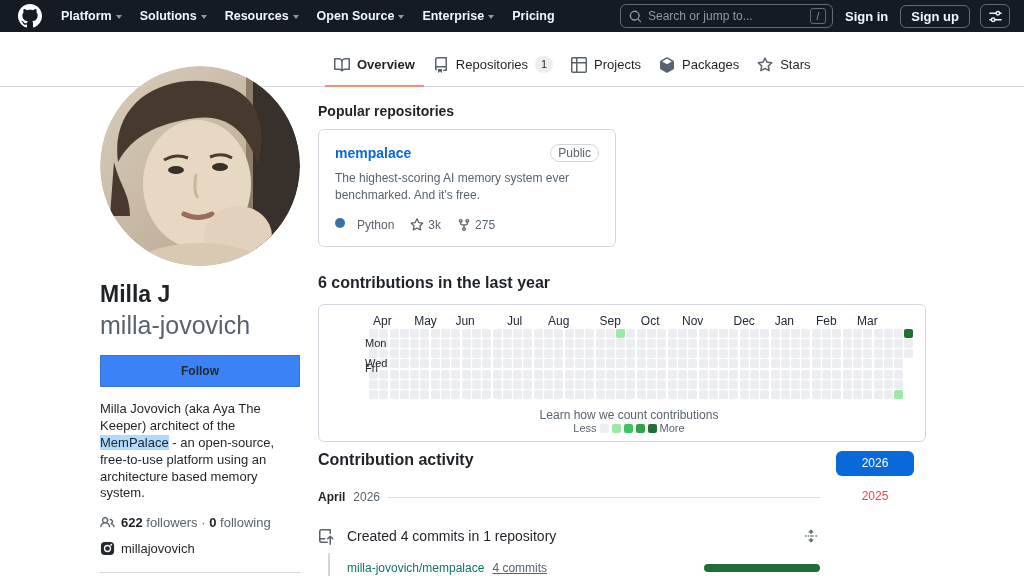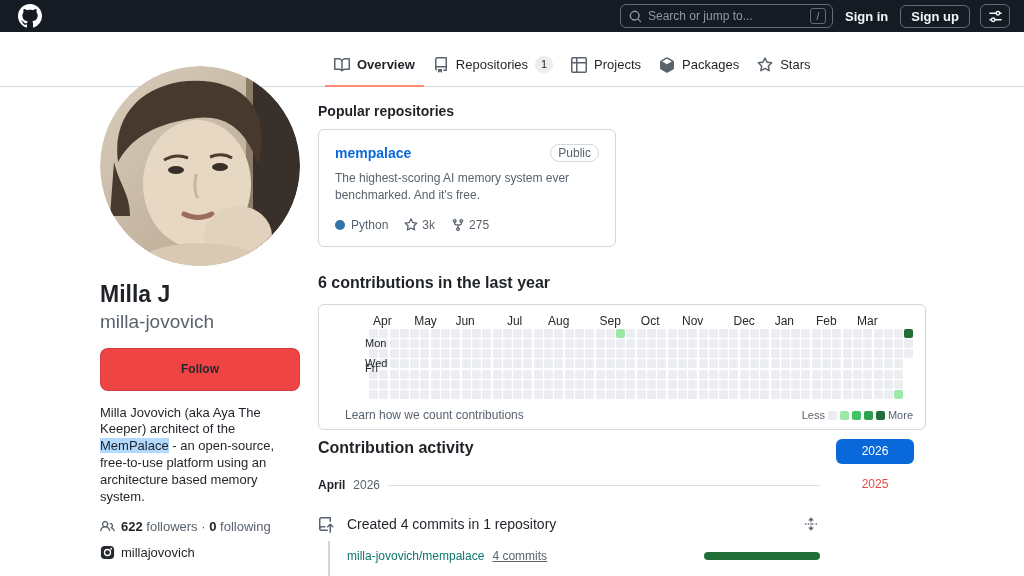--- a/index.html
+++ b/index.html
@@ -41,61 +41,61 @@
 
   
   .content { display:flex; padding-left:100px; }
   .sidebar { width:200px; flex:none; }
   .main { width:608px; margin-left:18px; padding-top:16px; }
 
   
   .avatar { width:200px; height:200px; border-radius:50%; margin-top:-21px; position:relative;
     z-index:2; display:block; }
   .p-name { font-size:23px; font-weight:700; line-height:1.25; margin-top:14px; }
-  .p-login { font-size:19px; font-weight:300; color:#59636e; line-height:1.25; margin-top:1px; }
-  .follow-btn { width:100%; height:43px; margin-top:14px; background:#ef4444;
-    border:1px solid rgba(31,35,40,.15); border-radius:8px; font-size:12px; font-weight:600;
+  .p-login { font-size:25px; font-weight:300; color:#59636e; line-height:1.25; margin-top:1px; }
+  .follow-btn { width:100%; height:32px; margin-top:14px; background:#3b82f6;
+    border:1px solid rgba(31,35,40,.15); border-radius:1px; font-size:12px; font-weight:600;
     color:#24292f; cursor:pointer; font-family:inherit; }
   .bio { font-size:13px; line-height:1.3; margin-top:14px; }
   .bio .hl { background:rgba(84,174,255,.45); }
   .meta-row { display:flex; align-items:center; gap:6px; font-size:13px; color:#59636e; margin-top:13px; }
   .meta-row svg { fill:#59636e; flex:none; }
   .meta-row b { color:#1f2328; font-weight:600; }
   .insta-row { margin-top:11px; color:#1f2328; }
   .side-hr { border:none; border-top:1px solid #d0d7de; margin:16px 0 14px; }
   .ach-title { font-size:16px; font-weight:600; }
 
   
   .section-title-sm { font-size:14px; }
   .repo-card { width:298px; border:1px solid #d0d7de; border-radius:6px; padding:14px 16px;
     margin-top:10px; }
   .repo-head { display:flex; align-items:center; justify-content:space-between; }
   .repo-name { font-size:14px; font-weight:600; color:#0969da; text-decoration:none; cursor:pointer; }
   .visibility { font-size:12px; color:#59636e; border:1px solid #d0d7de; border-radius:2em;
     padding:1px 7px; font-weight:500; }
   .repo-desc { font-size:12px; color:#59636e; line-height:1.4; margin-top:8px; }
   .repo-meta { display:flex; align-items:center; gap:16px; margin-top:14px; font-size:12px; color:#59636e; }
-  .repo-meta .lang { display:flex; align-items:center; gap:6px; }
+  .repo-meta .lang { display:flex; align-items:flex-start; gap:12px; }
   .lang-dot { width:10px; height:10px; border-radius:50%; display:inline-block; }
   .repo-meta .stat { display:flex; align-items:center; gap:4px; cursor:pointer; }
   .repo-meta svg { fill:#59636e; }
 
   
   .contrib-title { font-size:16px; margin-top:27px; }
   .graph-card { border:1px solid #d0d7de; border-radius:6px; margin-top:12px; padding:9px 12px 7px; }
   .months { position:relative; height:14px; margin-left:38px; font-size:12px; color:#24292f; }
   .months span { position:absolute; top:0; }
   .gwrap { display:flex; margin-top:1px; }
   .daylabels { width:38px; position:relative; font-size:11px; color:#24292f; flex:none; }
   .daylabels span { position:absolute; left:0;padding-left:34px; }
   .grid { display:grid; grid-template-columns:repeat(53,9px); grid-auto-rows:9px; gap:1.3px; }
   .cell { border-radius:2px; background:#ebedf0; }
   .cell.hidden { visibility:hidden; }
   .graph-foot { display:flex; align-items:center; justify-content:space-between; margin-top:9px;
-    padding-left:14px; }
+    padding-left:14px;flex-direction:column; }
   .count-link { font-size:12px; color:#59636e; text-decoration:none; cursor:pointer; }
   .legend { display:flex; align-items:center; gap:3px; font-size:11px; color:#59636e; }
   .legend .cell { width:9px; height:9px; }
 
   
   .activity-row { display:flex; margin-top:9px; }
   .act-left { width:502px; flex:none; }
   .act-right { width:90px; margin-left:16px; }
   .act-title { font-size:16px; }
   .year-btn { display:block; width:78px; padding:5px 0 6px; text-align:center; font-size:12px;
@@ -120,20 +120,28 @@
   .commits-link { font-size:12px; color:#59636e; text-decoration:underline; margin-left:8px; cursor:pointer; }
   .bar { width:116px; height:8px; border-radius:4px; background:#216e39; margin-left:auto; }
 </style>
 </head>
 <body>
 
 <header class="navbar">
   <svg class="gh-logo" viewBox="0 0 16 16">
     <path fill="#ffffff" d="M8 0C3.58 0 0 3.58 0 8c0 3.54 2.29 6.53 5.47 7.59.4.07.55-.17.55-.38 0-.19-.01-.82-.01-1.49-2.01.37-2.53-.49-2.69-.94-.09-.23-.48-.94-.82-1.13-.28-.15-.68-.52-.01-.53.63-.01 1.08.58 1.23.82.72 1.21 1.87.87 2.33.66.07-.52.28-.87.51-1.07-1.78-.2-3.64-.89-3.64-3.95 0-.87.31-1.59.82-2.15-.08-.2-.36-1.02.08-2.12 0 0 .67-.21 2.2.82.64-.18 1.32-.27 2-.27.68 0 1.36.09 2 .27 1.53-1.04 2.2-.82 2.2-.82.44 1.1.16 1.92.08 2.12.51.56.82 1.27.82 2.15 0 3.07-1.87 3.75-3.65 3.95.29.25.54.73.54 1.48 0 1.07-.01 1.93-.01 2.2 0 .21.15.46.55.38A8.01 8.01 0 0 0 16 8c0-4.42-3.58-8-8-8z"></path>
   </svg>
+  <nav class="nav-links" id="nav-links">
+      <a class="nav-link">Platform<span class="nav-caret"></span></a>
+      <a class="nav-link">Solutions<span class="nav-caret"></span></a>
+      <a class="nav-link">Resources<span class="nav-caret"></span></a>
+      <a class="nav-link">Open Source<span class="nav-caret"></span></a>
+      <a class="nav-link">Enterprise<span class="nav-caret"></span></a>
+      <a class="nav-link">Pricing</a>
+    </nav>
   <div class="nav-spacer"></div>
   <div class="searchbox">
     <svg width="13" height="13" viewBox="0 0 16 16">
         <path fill="#9198a1" d="M10.68 11.74a6 6 0 0 1-7.922-8.982 6 6 0 0 1 8.982 7.922l3.04 3.04a.749.749 0 0 1-.326 1.275.749.749 0 0 1-.734-.215ZM11.5 7a4.499 4.499 0 1 0-8.997 0A4.499 4.499 0 0 0 11.5 7Z"></path>
       </svg>
     <span class="ph">Search or jump to...</span>
     <span class="slash-key">/</span>
   </div>
   <a class="signin">Sign in</a>
   <button class="signup">Sign up</button>

